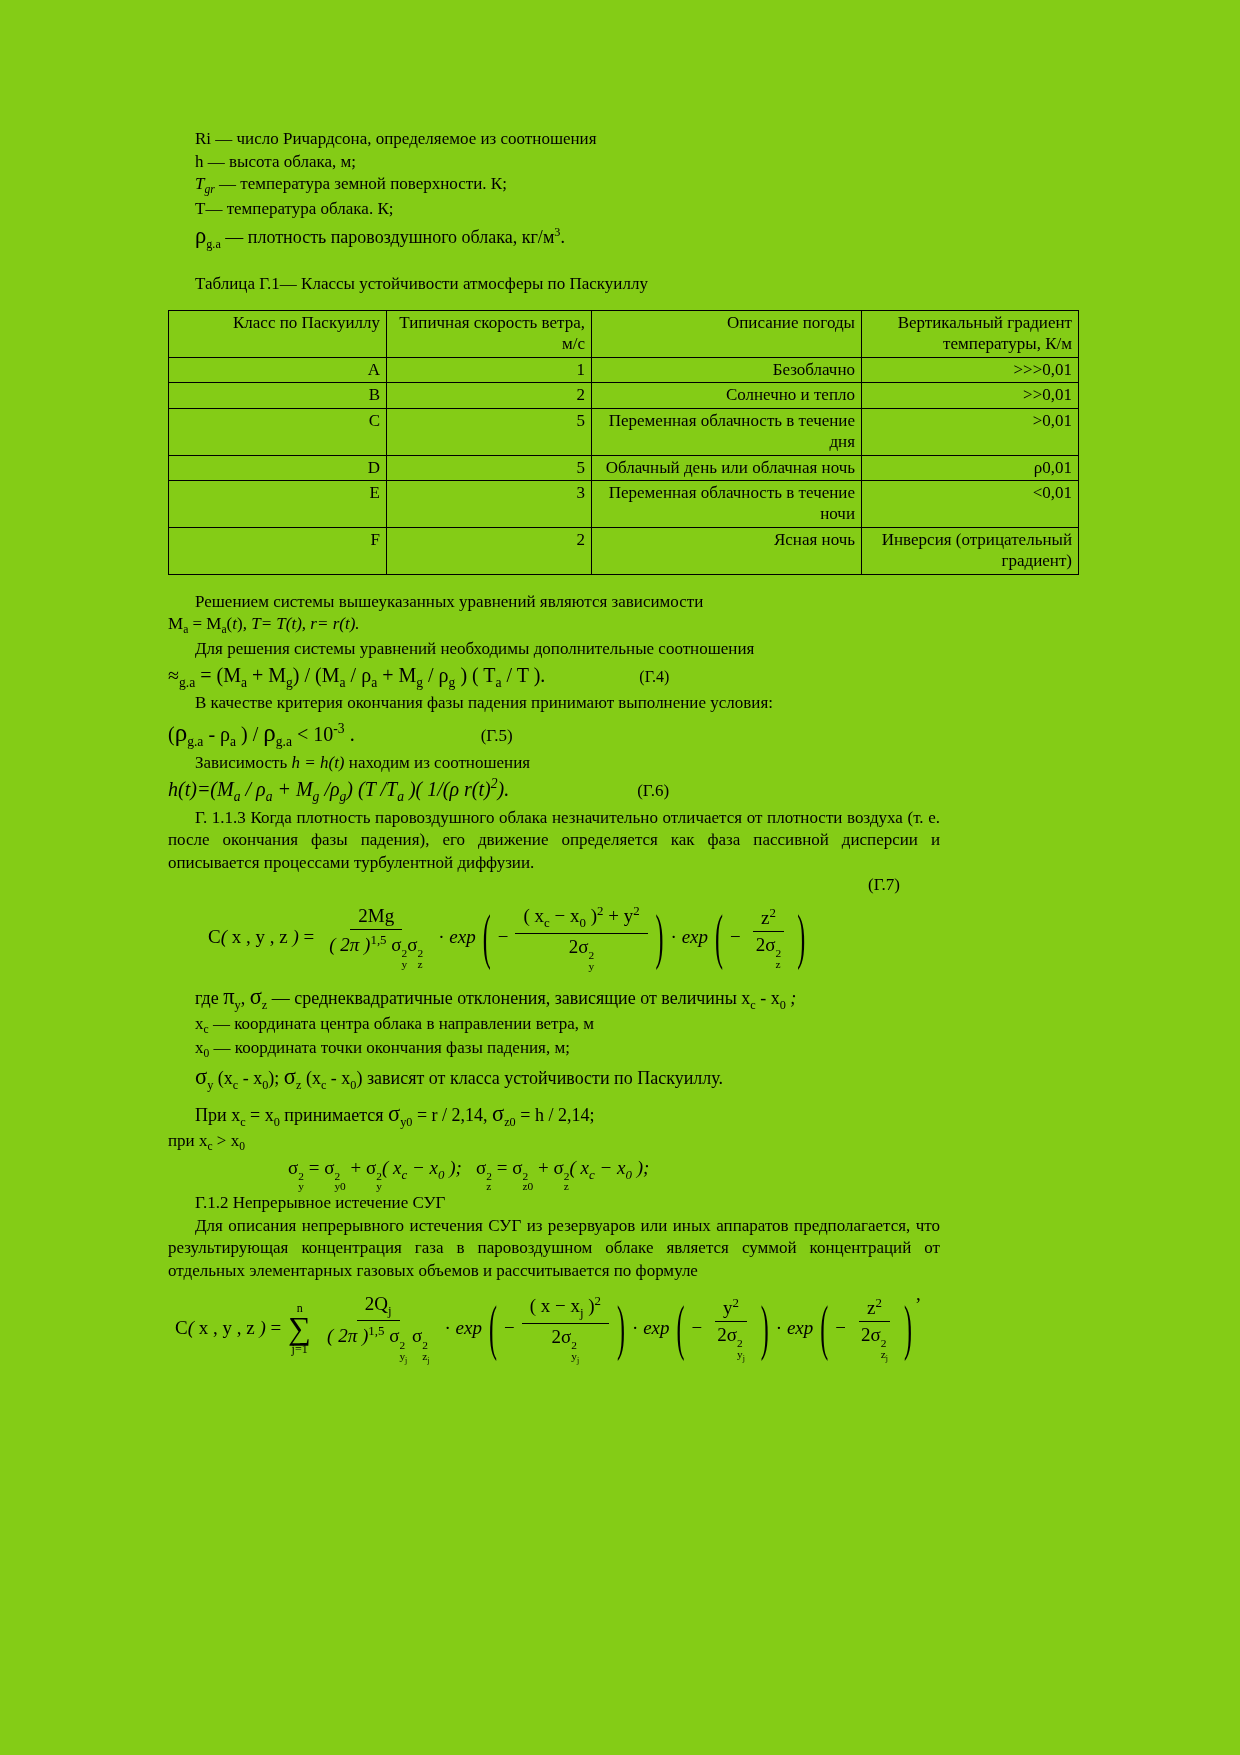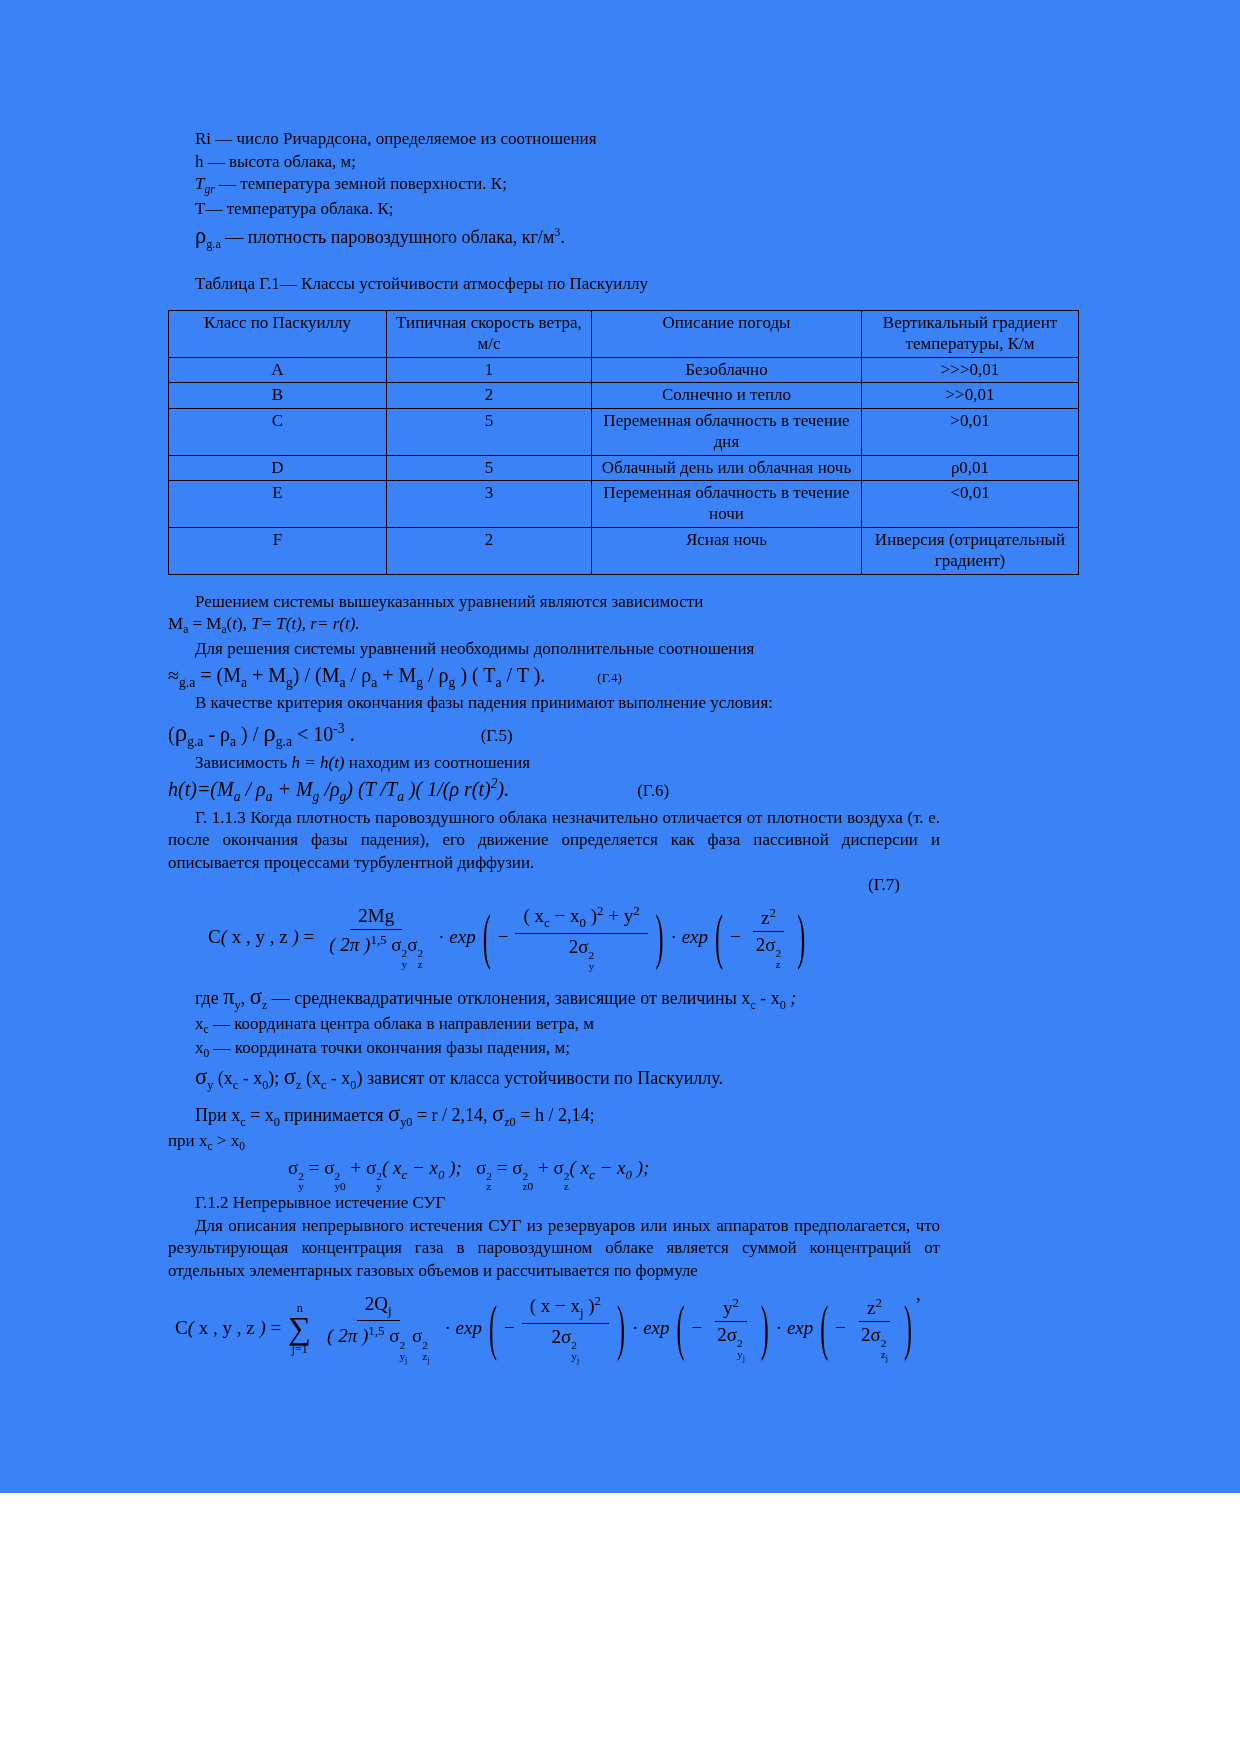--- a/index.html
+++ b/index.html
@@ -1,33 +1,33 @@
 <!DOCTYPE html>
 <html><head>
 <meta charset="utf-8">
 <style>
   html,body { margin:0; padding:0; background:#ffffff; }
   body { font-family: "Liberation Serif", "DejaVu Serif", serif; color:#000; }
   .page {
-    width: 1240px; height: 1493px; box-sizing: border-box;
-    padding: 128px 0 3px 168px; background:#3b82f6; overflow:hidden; position:relative;
+    width: 1240px; height: 1755px; box-sizing: border-box;
+    padding: 128px 0 3px 168px; background:#84cc16; overflow:hidden; position:relative;
   }
   .textcol { width: 772px; }
   p { margin:0; font-size:17px; line-height:1.33; }
   .ind { margin-left:27px; }
   .find { text-indent:27px; }
   .just { text-align: justify; }
   .big { font-size:1.25em; }
   sup { font-size:0.68em; }
   sub { font-size:0.68em; }
   .fline { font-size:20px; line-height:1.45; }
   .eqlabel { display:inline-block; }
   
   .tbl { border-collapse: collapse; width: 910px; table-layout: fixed; font-size:17px; margin-top:14px; }
-  .tbl td, .tbl th { border:1px solid #000; padding:1px 6px 2px; vertical-align:top; font-weight:normal; text-align:center; line-height:1.26; }
+  .tbl td, .tbl th { border:1px solid #000; padding:1px 6px 2px; vertical-align:top; font-weight:normal; text-align:right; line-height:1.26; }
   .jc { text-align: justify; }
   
   .formula { display:flex; align-items:center; font-size:19px; margin:6px 0; }
   .fpart { margin:0 3px; white-space:nowrap; }
   .frac { display:inline-flex; flex-direction:column; align-items:center; margin:0 4px; text-align:center; }
   .frac .num { display:block; padding:0 8px 2px; border-bottom:1px solid #000; white-space:nowrap; }
   .frac .den { display:block; padding:2px 8px 0; white-space:nowrap; }
   .bp { display:inline-block; font-size:24px; transform:scaleY(2.55); margin:0 4px; font-weight:300; }
   .ss { display:inline-flex; flex-direction:column; vertical-align:-6px; font-size:0.6em; line-height:0.95; text-align:left; }
   .ss > span { display:block; }
@@ -102,21 +102,21 @@
       <td>Ясная ночь</td>
       <td>Инверсия (отрицательный градиент)</td>
     </tr>
   </tbody>
     </table>
 
   <div class="textcol sp16">
     <p class="ind">Решением системы вышеуказанных уравнений являются зависимости</p>
     <p>M<sub>a</sub> = M<sub>a</sub>(<i>t</i>)<i>, T= T(t), r= r(t).</i></p>
     <p class="ind">Для решения системы уравнений необходимы дополнительные соотношения</p>
-    <p class="fline"><span>≈<sub>g.a</sub> = (M<sub>a</sub>  + M<sub>g</sub>) / (M<sub>a</sub> / ρ<sub>a</sub> + M<sub>g</sub> / ρ<sub>g</sub> ) ( T<sub>a</sub> / T ).</span><span class="eqlabel" style="margin-left:52px; font-size:13px;">(Г.4)</span></p>
+    <p class="fline"><span>≈<sub>g.a</sub> = (M<sub>a</sub>  + M<sub>g</sub>) / (M<sub>a</sub> / ρ<sub>a</sub> + M<sub>g</sub> / ρ<sub>g</sub> ) ( T<sub>a</sub> / T ).</span><span class="eqlabel" style="margin-left:94px; font-size:16px;">(Г.4)</span></p>
     <p class="ind">В качестве критерия  окончания фазы падения принимают выполнение условия:</p>
     <p class="fline"><span>(<span class="big">ρ</span><sub>g.a</sub> - ρ<sub>a</sub> ) / <span class="big">ρ</span><sub>g.a</sub> &lt; 10<sup>-3</sup> .</span><span class="eqlabel" style="margin-left:126px; font-size:17px;">(Г.5)</span></p>
     <p class="ind">Зависимость <i>h = h(t)</i> находим из соотношения</p>
     <p class="fline"><span><i>h(t)=(M<sub>a</sub> / ρ<sub>a</sub> + M<sub>g</sub> /ρ<sub>g</sub>) (T /T<sub>a</sub> )( 1/(ρ r(t)<sup>2</sup>).</i></span><span class="eqlabel" style="margin-left:128px; font-size:17px;">(Г.6)</span></p>
     <p class="just find">Г. 1.1.3 Когда плотность паровоздушного облака незначительно отличается от плотности воздуха (т. е. после окончания фазы падения), его движение определяется как фаза пассивной дисперсии и описывается процессами турбулентной диффузии.</p>
     <p style="text-align:right; margin-right:40px;">(Г.7)</p>
   </div>
 
   <div class="formula" style="margin-left:37px;">
     <span class="fpart">C<i>(</i> x , y , z <i>)</i> =</span>

